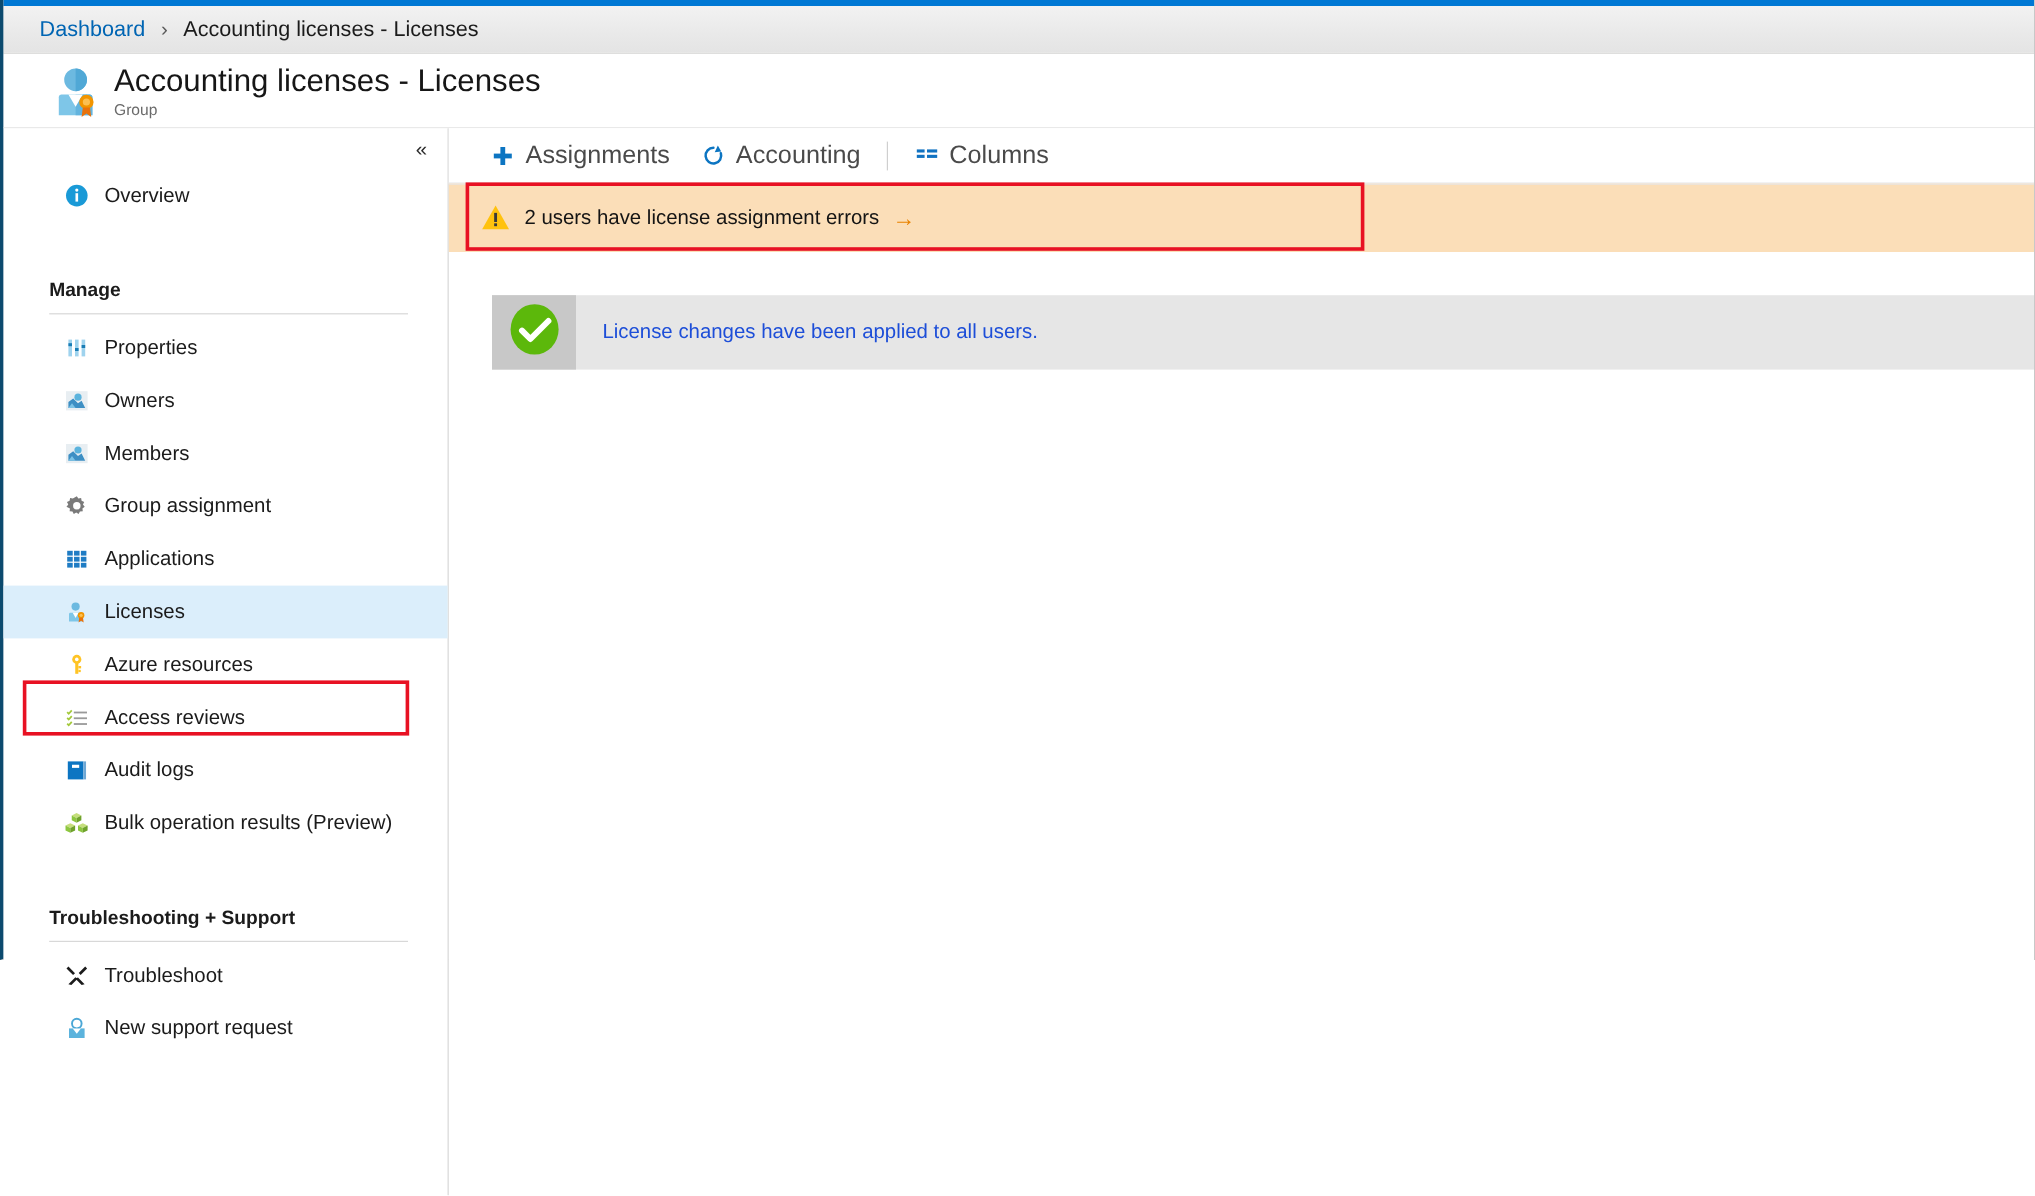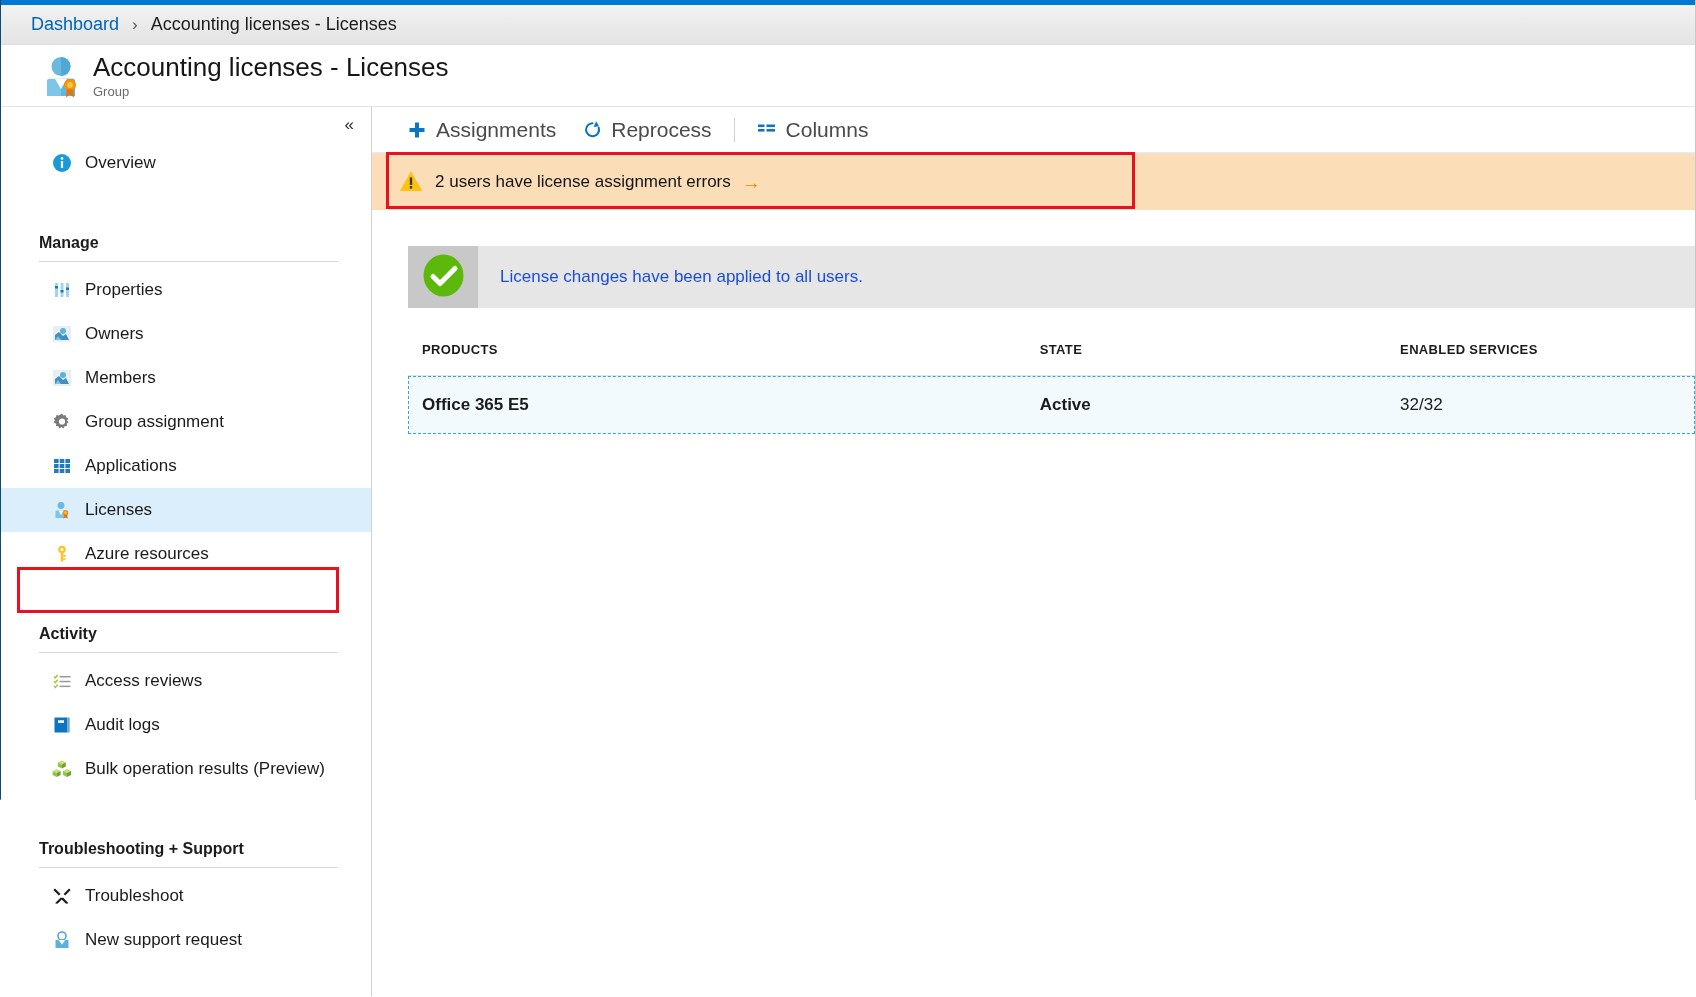--- a/index.html
+++ b/index.html
@@ -8,21 +8,21 @@
     width: 1696px; height: 997px;
     background: #ffffff;
     font-family: "Liberation Sans", sans-serif;
     overflow: hidden;
   }
 
   #app {
     position: relative;
     width: 1696px; height: 800px;
     background: #ffffff;
-    border-left: 1px solid #0c4a6e;
+    border-left: 3px solid #0c4a6e;
     border-right: 1px solid #c8c8c8;
     border-bottom: 1px solid #c8c8c8;
   }
 
   
   .topstrip {
     height: 5px;
     background: #0078d4;
     width: 100%;
   }
@@ -431,24 +431,20 @@
             <circle cx="10" cy="5.5" r="3.8" fill="#ffc425"></circle>
             <circle cx="10" cy="5.5" r="1.5" fill="#ffffff"></circle>
             <rect x="8.7" y="8.5" width="2.6" height="9" fill="#ffc425"></rect>
             <rect x="11.3" y="11" width="2.3" height="2" fill="#ffc425"></rect>
             <rect x="11.3" y="14.2" width="2" height="1.9" fill="#ffc425"></rect>
           </svg>
         </span>
         <span class="nav-label">Azure resources</span>
       </div>
 
-      <div class="nav-section">
-        <div class="nav-section-title">Activity</div>
-        <div class="nav-section-rule"></div>
-      </div>
 
       <div class="nav-item">
         <span class="nav-ico">
           <svg width="20" height="20" viewBox="0 0 20 20">
             <g stroke="#a3c93a" stroke-width="1.5" fill="none">
               <path d="M2 5.4l1.3 1.4L5.8 4"></path>
               <path d="M2 10.2l1.3 1.4L5.8 8.8"></path>
               <path d="M2 15l1.3 1.4L5.8 13.6"></path>
             </g>
             <g fill="#9a9a9a">
@@ -533,21 +529,21 @@
           <span class="tb-label">Assignments</span>
         </div>
 
         <div class="tb-btn">
           <span class="tb-ico">
             <svg width="19" height="19" viewBox="0 0 19 19">
               <path d="M9.5 3.2a6.5 6.5 0 1 0 6.2 4.5" fill="none" stroke="#0c75c2" stroke-width="2.1" stroke-linecap="round"></path>
               <path d="M13.2 1.2l2.8 5.1-5.4.6z" fill="#0c75c2"></path>
             </svg>
           </span>
-          <span class="tb-label">Reprocess</span>
+          <span class="tb-label">Accounting</span>
         </div>
 
         <div class="tb-div"></div>
 
         <div class="tb-btn">
           <span class="tb-ico">
             <svg width="19" height="19" viewBox="0 0 19 19">
               <g fill="#1173c2">
                 <rect x="1" y="4.5" width="6.5" height="2.6"></rect>
                 <rect x="9.5" y="4.5" width="8.5" height="2.6"></rect>
@@ -579,35 +575,17 @@
               <svg width="45" height="45" viewBox="0 0 45 45">
                 <ellipse cx="22.5" cy="22.5" rx="20" ry="21" fill="#5cb80b"></ellipse>
                 <path d="M12 23.5l7 7 15-15" fill="none" stroke="#ffffff" stroke-width="5" stroke-linecap="round" stroke-linejoin="round"></path>
               </svg>
             </span>
           </div>
           <div class="success-text">License changes have been applied to all users.</div>
         </div>
       </div>
 
-      <div class="table-wrap">
-        <table class="tbl">
-          <thead>
-            <tr>
-              <th class="col-w-product">PRODUCTS</th>
-              <th class="col-w-state">STATE</th>
-              <th class="col-w-services">ENABLED SERVICES</th>
-            </tr>
-          </thead>
-          <tbody>
-            <tr class="data-row">
-              <td class="col-product">Office 365 E5</td>
-              <td class="col-state">Active</td>
-              <td class="col-services">32/32</td>
-            </tr>
-          </tbody>
-        </table>
-      </div>
 
       <div class="anno-warn"></div>
     </div>
   </div>
 </div>
 
 </body></html>

